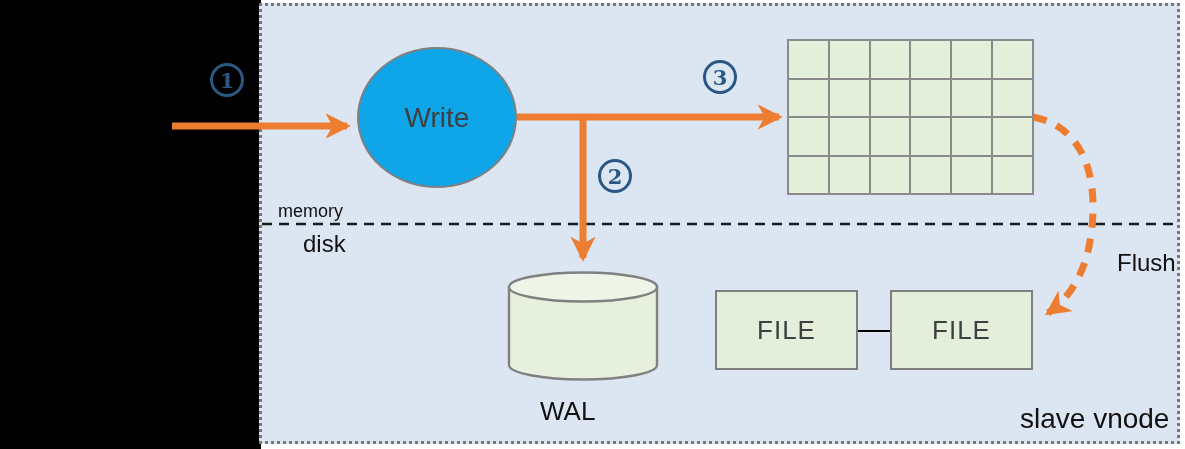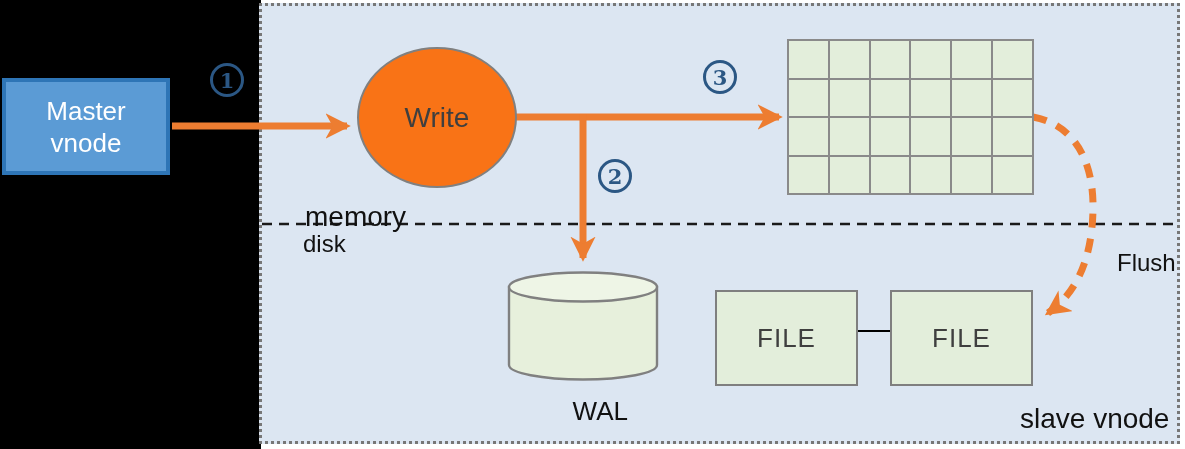--- a/index.html
+++ b/index.html
@@ -16,21 +16,21 @@
   .overlay{position:absolute;left:0;top:0;width:1185px;height:449px;pointer-events:none;}
 
   .master-box{
     position:absolute;left:2px;top:78px;width:168px;height:97px;box-sizing:border-box;
     background:#5B9BD5;border:4px solid #2E75B6;
     display:flex;flex-direction:column;align-items:center;justify-content:center;
     color:#ffffff;font-size:26px;line-height:32px;text-align:center;
   }
   .write-node{
     position:absolute;left:357px;top:47px;width:160px;height:141px;box-sizing:border-box;
-    background:#f97316;border:2.5px solid #808080;border-radius:50%;
+    background:#0ea5e9;border:2.5px solid #808080;border-radius:50%;
     display:flex;align-items:center;justify-content:center;
     color:#3F3F3F;font-size:28px;
   }
   .step-badge{
     position:absolute;width:34px;height:34px;box-sizing:border-box;
     border:3px solid #2B5784;border-radius:50%;
     display:flex;align-items:center;justify-content:center;
     color:#2B5784;font-size:21px;font-weight:bold;
     font-family:"DejaVu Serif","Liberation Serif",serif;
   }
@@ -38,32 +38,32 @@
   .step-2{left:598px;top:159px;}
   .step-3{left:703px;top:60px;}
 
   .memtable{
     position:absolute;left:787px;top:39px;width:247px;height:156px;box-sizing:border-box;
     background:#8a8a8a;display:grid;gap:2px;padding:2px;
   }
   .memtable .cell{background:#E3EEDB;}
 
   .file-box{
-    position:absolute;top:290px;width:143px;height:96px;box-sizing:border-box;
+    position:absolute;top:290px;width:143px;height:80px;box-sizing:border-box;
     background:#E3EEDB;border:2px solid #7F7F7F;
     display:flex;align-items:center;justify-content:center;
     color:#3F3F3F;font-size:26px;letter-spacing:1px;
   }
   .file-1{left:715px;}
   .file-2{left:890px;}
 
   .txt{position:absolute;color:#111111;white-space:nowrap;}
-  .memory-label{left:278px;top:201px;font-size:28px;margin-left:27px;}
+  .memory-label{left:278px;top:201px;font-size:18px;}
   .disk-label{left:278px;top:230px;font-size:24px;margin-left:25px;}
-  .wal-label{left:540px;top:396px;width:88px;text-align:right;font-size:26px;}
+  .wal-label{left:540px;top:396px;width:88px;text-align:left;font-size:26px;}
   .flush-label{left:1096px;top:249px;font-size:24px;margin-left:21px;}
   .slave-label{left:1020px;top:403px;width:144px;text-align:center;font-size:28px;}
 </style>
 </head>
 <body>
 
 <div class="canvas">
 
   <div class="black-band"></div>
 
@@ -87,24 +87,20 @@
     <path d="M1033 117 C1072 124 1094 158 1093 210 C1092 258 1077 293 1048 313" stroke="#ED7D31" stroke-width="7" fill="none" stroke-dasharray="14 11" marker-end="url(#ah)"></path>
 
     <path d="M858 331 H890" stroke="#000000" stroke-width="2" fill="none"></path>
 
     <g>
       <path d="M509 287 L509 365 A74 14.5 0 0 0 657 365 L657 287 Z" fill="#E7F0DC" stroke="#808080" stroke-width="2.4"></path>
       <ellipse cx="583" cy="287" rx="74" ry="14.5" fill="#EEF5E6" stroke="#808080" stroke-width="2.4"></ellipse>
     </g>
   </svg>
 
-  <div class="master-box">
-    <span>Master</span>
-    <span>vnode</span>
-  </div>
 
   <div class="step-badge step-1">1</div>
   <div class="step-badge step-2">2</div>
   <div class="step-badge step-3">3</div>
 
   <div class="write-node">
     <span>Write</span>
   </div>
 
   <div class="memtable" style="grid-template-columns: repeat(6, 1fr);">

